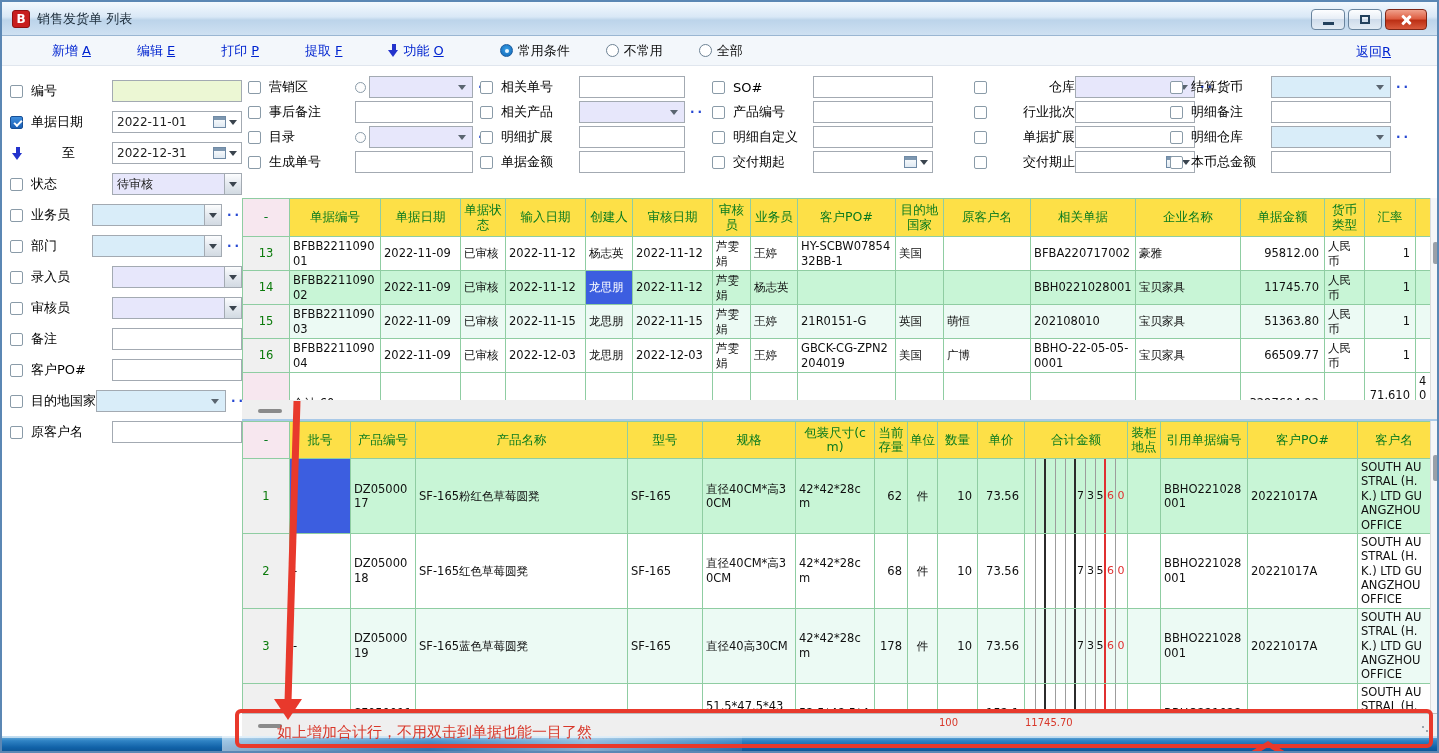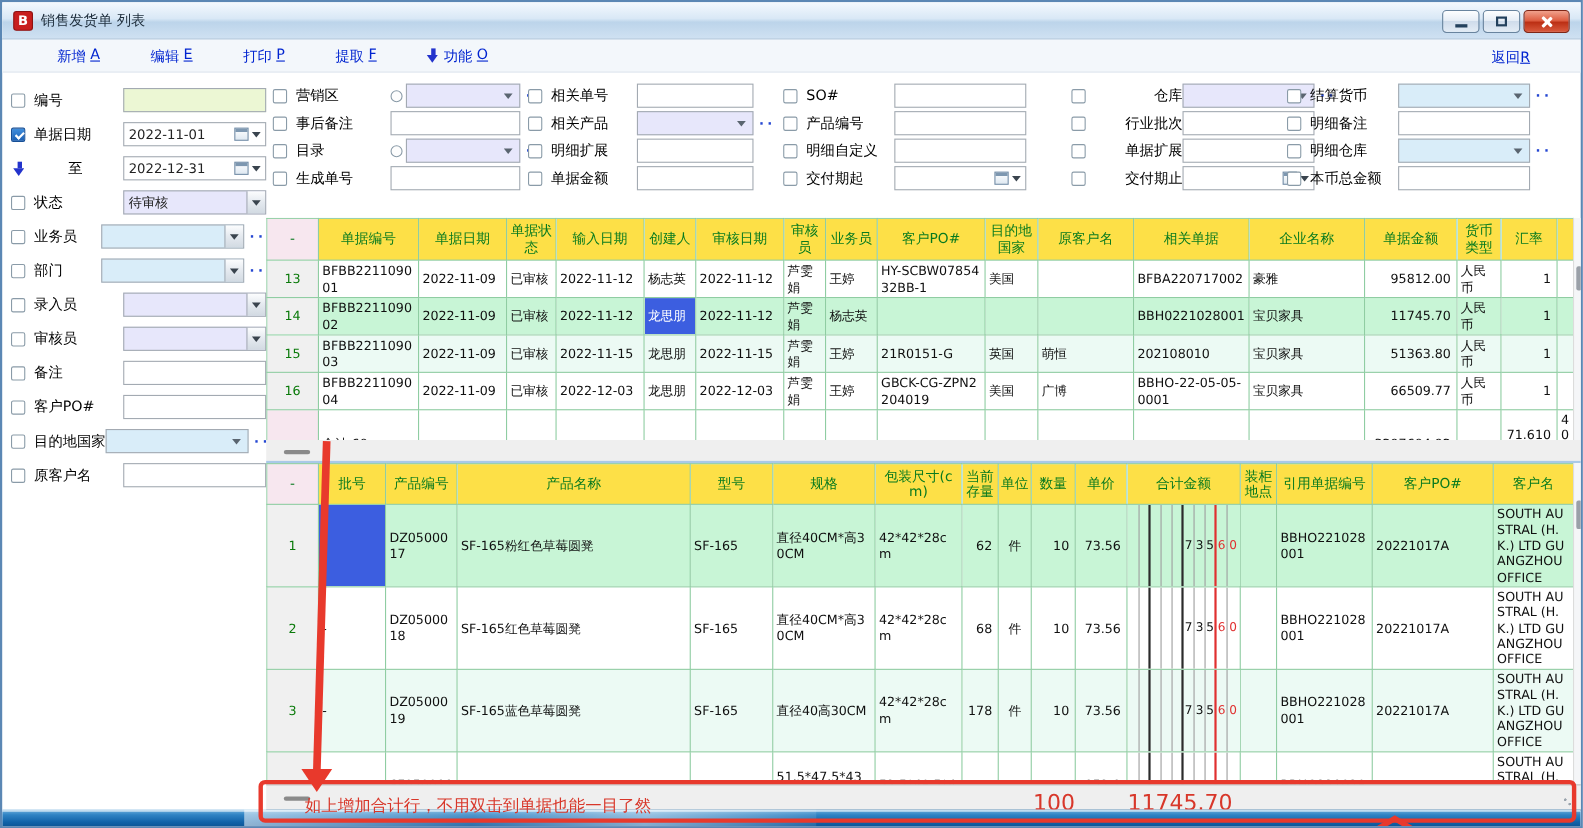--- a/index.html
+++ b/index.html
@@ -80,21 +80,21 @@
   .lslot:nth-child(8){border-right-width:2px;border-right-color:#e03030;}
   .lslot:last-child{border-right:none;}
   .lslot.dec{color:#e03030;}
   .vscroll{position:absolute;top:0;right:0;width:8px;bottom:0;background:#f5f6f8;border-left:1px solid #dcdcdc;}
   .vthumb{position:absolute;left:1.5px;width:5px;background:#9aa0a8;border-radius:2px;}
   
   .splitter{position:absolute;left:240px;top:398px;width:1196px;height:21px;background:#efefef;border-bottom:2px solid #a9c9e8;}
   .grip{position:absolute;left:16px;top:9px;width:24px;height:4px;background:#8a8a8a;border-radius:2px;}
   .grid-footer{position:absolute;left:240px;top:711px;width:1196px;height:24px;background:#efefef;border-top:1px solid #bcbcbc;border-bottom:1px solid #33506c;}
   .grid-footer .grip{top:10px;}
-  .f-red{position:absolute;color:#d8372a;font-size:20px;top:3px;white-space:nowrap;}
+  .f-red{position:absolute;color:#d8372a;font-size:10px;top:3px;white-space:nowrap;}
   
   .anno-rect{position:absolute;left:233px;top:707px;width:1198px;height:39px;border:4px solid #e8392c;border-radius:6px;z-index:40;pointer-events:none;}
   #anno-svg{position:absolute;left:0;top:0;z-index:41;pointer-events:none;}
   .anno-note{position:absolute;left:275px;top:721px;color:#d8372a;font-size:15px;z-index:42;white-space:nowrap;}
   
   .taskbar{position:absolute;left:0;top:734px;width:100%;height:19px;z-index:30;
     background:linear-gradient(180deg,#6fb0dd 0%,#2f83c4 25%,#1162a8 60%,#0a4c87 100%);}
   .taskbar::before{content:"";position:absolute;left:220px;top:0;width:520px;height:100%;
     background:linear-gradient(100deg,rgba(255,255,255,.55),rgba(255,255,255,.15) 40%,rgba(255,255,255,.5) 70%,rgba(255,255,255,.1));}
   .taskbar::after{content:"";position:absolute;left:0;top:0;width:100%;height:2px;background:rgba(255,255,255,.6);}
@@ -138,20 +138,34 @@
         </a>
         <a class="tlink" href="#">
           <span>提取</span>
           <u>F</u>
         </a>
         <a class="tlink" href="#">
           <span class="dn-arrow"></span>
           <span>功能</span>
           <u>O</u>
         </a>
+      </div>
+    <div id="toolbar-radios">
+        <label class="radio-item">
+          <span class="radio sel"></span>
+          <span>常用条件</span>
+        </label>
+        <label class="radio-item">
+          <span class="radio"></span>
+          <span>不常用</span>
+        </label>
+        <label class="radio-item">
+          <span class="radio"></span>
+          <span>全部</span>
+        </label>
       </div>
   </div>
   <a id="back-link" href="#"><span>返回</span><u>R</u></a>
 
   <div id="left-filters">
       <div class="flt-row">
         <span class="cbx"></span>
         <span class="lab">编号</span>
         <div class="fld input" style="width: 130px; background: rgb(236, 247, 212);">
           <span class="val"></span>

